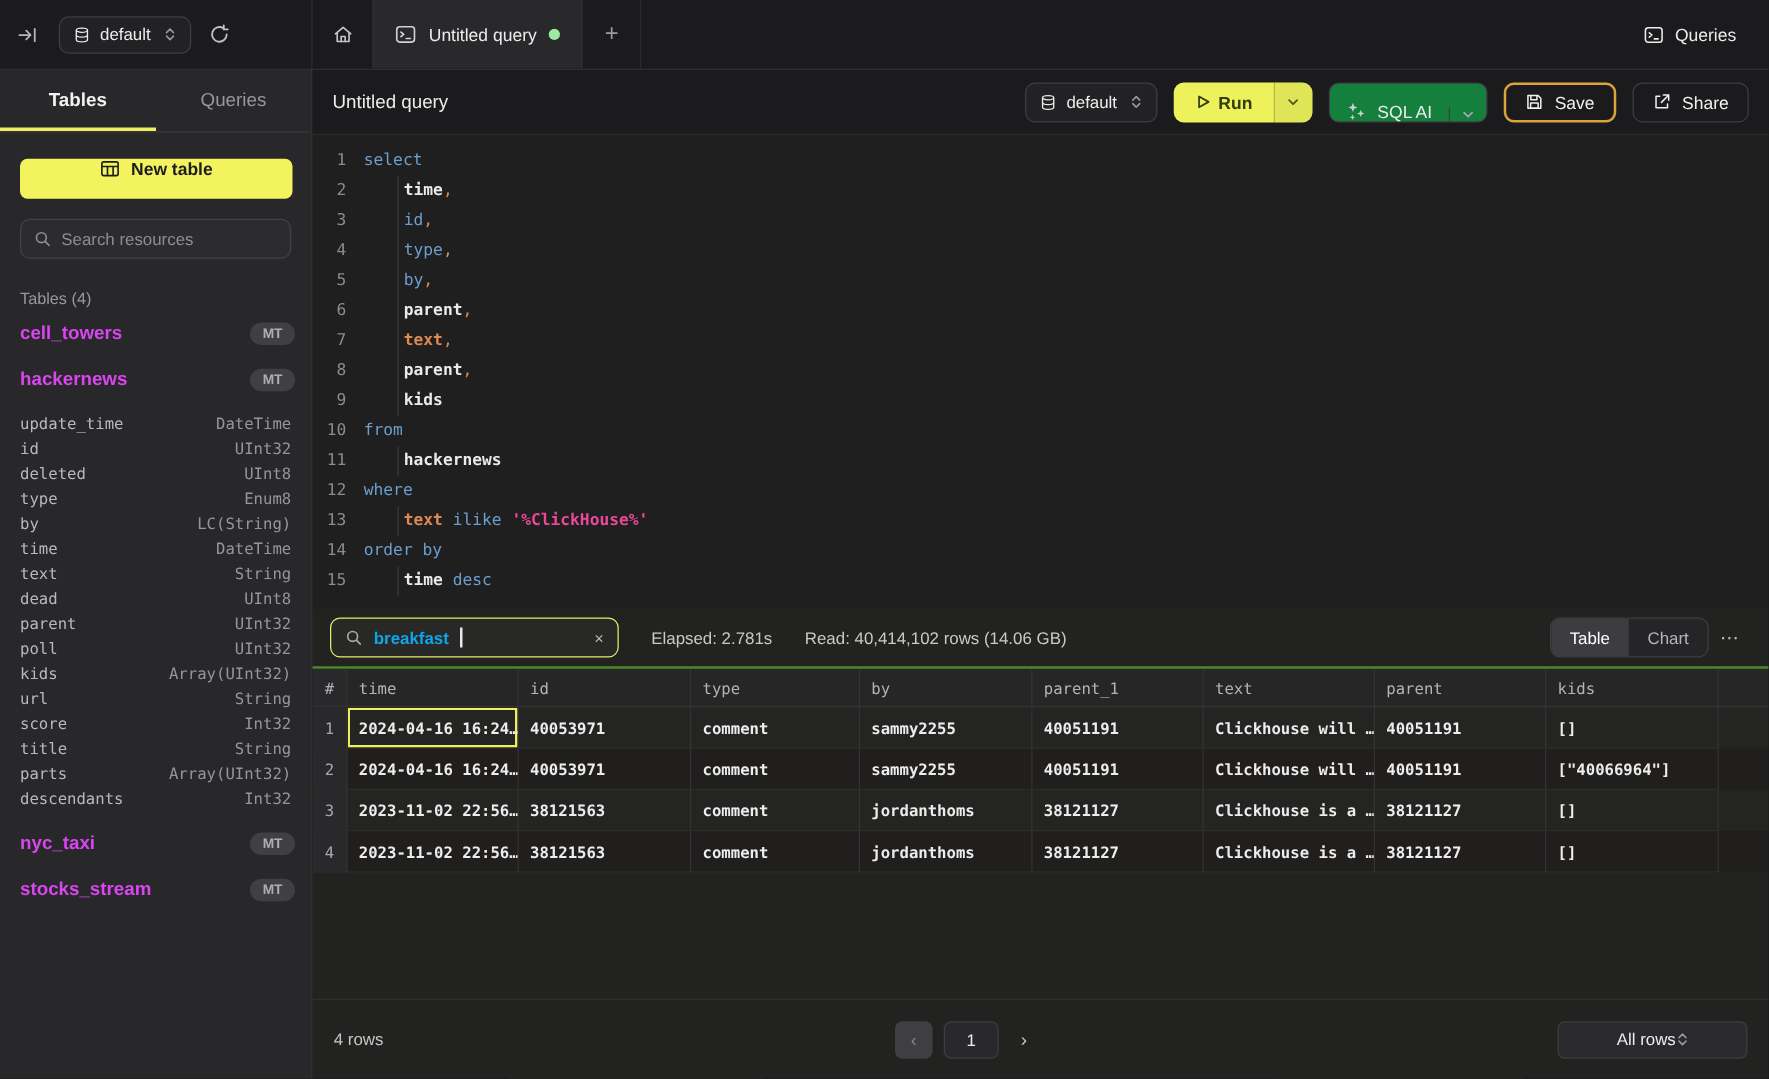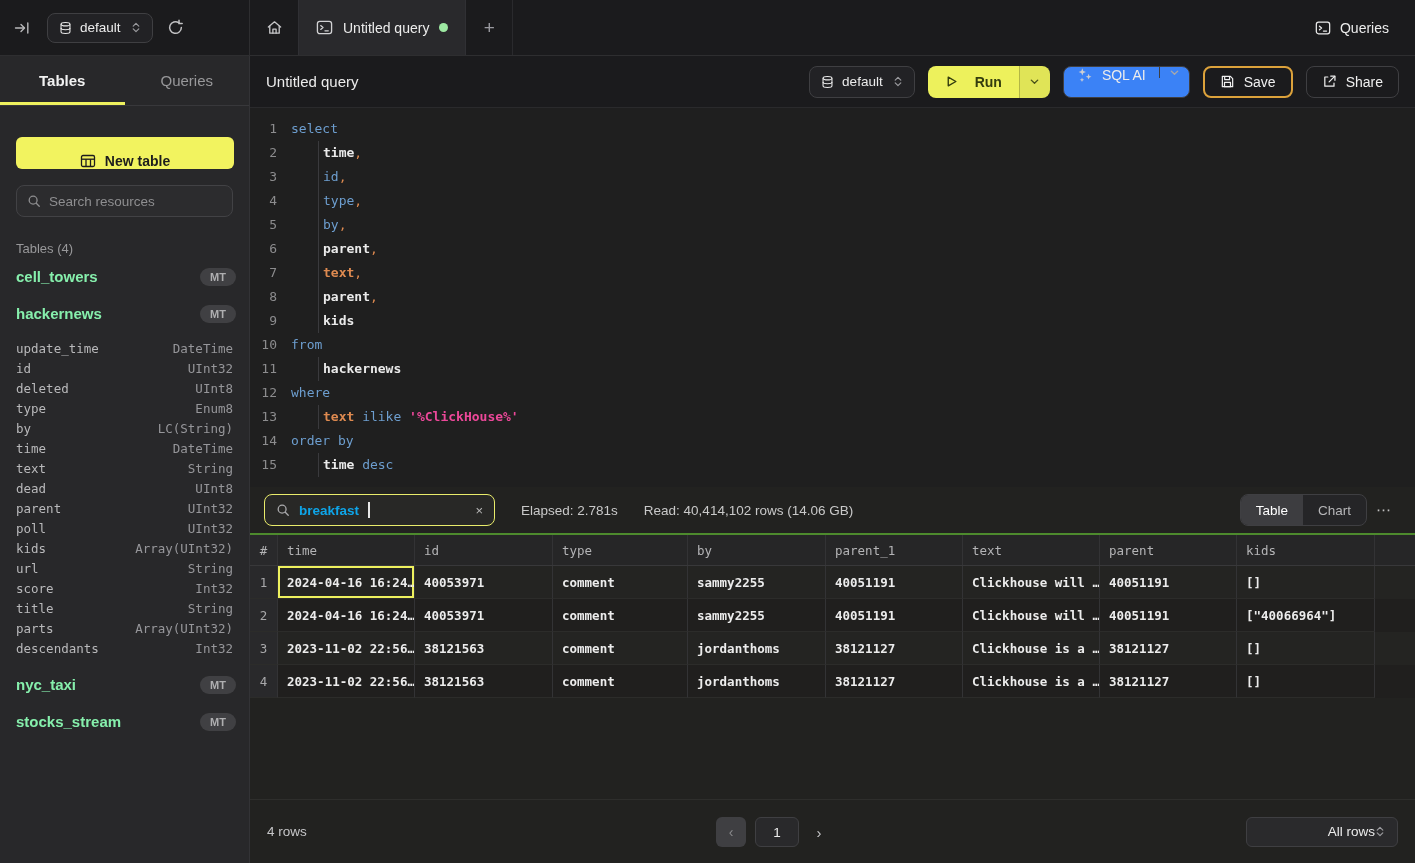--- a/index.html
+++ b/index.html
@@ -29,52 +29,52 @@
   .strip-div { width:1px; background:#2a2a2d; }
   .queries-btn { margin-left:auto; margin-right:26px; display:flex; align-items:center; gap:9px;
                  color:#ececec; font-size:14px; }
 
   
   .sidebar { position:absolute; top:56px; left:0; width:250px; height:807px; background:#28282a;
              border-right:1px solid #333336; overflow:hidden; }
   .side-tabs { height:50px; display:flex; border-bottom:1px solid #38383b; }
   .side-tab { flex:1; display:flex; align-items:center; justify-content:center; font-size:15px; color:#98989a; cursor:pointer; }
   .side-tab.active { color:#f2f2f2; font-weight:700; box-shadow:inset 0 -3px 0 #eef15e; }
-  .new-table-btn { margin:31px 16px 0 16px; width:218px; height:32px; background:#f2f35f; border:none;
+  .new-table-btn { margin:21px 16px 0 16px; width:218px; height:32px; background:#f2f35f; border:none;
                    border-radius:6px; color:#1d1d1d; font-size:14px; font-weight:700; display:flex;
-                   align-items:flex-end; justify-content:center; gap:9px; cursor:pointer; }
+                   align-items:flex-start; justify-content:center; gap:9px; cursor:pointer; }
   .side-search { margin:16px 16px 0 16px; height:32px; border:1px solid #424245; border-radius:8px;
                  background:#2c2c2e; display:flex; align-items:center; padding:0 10px; gap:8px; color:#8e8e90; }
   .side-search input { flex:1; background:transparent; border:none; outline:none; color:#e8e8e8; font-size:13.5px; }
   .side-search input::placeholder { color:#8e8e90; }
   .section-label { margin:24px 16px 0 16px; color:#98989a; font-size:13px; }
   .side-item { height:33px; margin-top:4px; display:flex; align-items:center; justify-content:space-between;
                padding:0 13px 0 16px; cursor:pointer; }
-  .side-item .tname { color:#86efac; font-size:15px; font-weight:700; }
+  .side-item .tname { color:#d946ef; font-size:15px; font-weight:700; }
   .mt-badge { background:#404043; color:#aeaeb0; font-size:11px; font-weight:700; border-radius:10px;
               padding:3px 10px; }
   .engine-label { padding:0 16px; height:20px; color:#98989a; font-size:12.5px; }
   .side-cols { padding:8px 16px 6px 16px; font-family:"DejaVu Sans Mono", monospace; }
   .side-col-row { height:20px; display:flex; align-items:center; justify-content:space-between; }
   .side-col-row .cname { color:#b9b9bb; font-size:12.5px; }
   .side-col-row .ctype { color:#96969a; font-size:12.5px; }
 
   
   .main { position:absolute; top:56px; left:250px; width:1165px; height:807px; display:flex;
           flex-direction:column; }
   .query-toolbar { height:52px; flex:none; background:#1b1b1d; border-bottom:1px solid #2a2a2c;
                    display:flex; align-items:center; padding:0 16px; gap:13px; }
   .qt-title { font-size:15px; color:#ececec; margin-right:auto; }
   .run-btn { height:32px; display:flex; align-items:stretch; border-radius:8px; overflow:hidden;
              background:#edf15c; color:#333d0e; cursor:pointer; }
-  .run-main { display:flex; align-items:center; gap:17px; padding:0 17px; font-weight:700; font-size:14px; }
+  .run-main { display:flex; align-items:center; gap:6px; padding:0 17px; font-weight:700; font-size:14px; }
   .run-caret { width:31px; display:flex; align-items:center; justify-content:center;
                border-left:1px solid rgba(0,0,0,0.2); background:rgba(0,0,0,0.05); color:#4a511a; }
-  .sqlai-btn { height:32px; border:1px solid #3f3f42; border-radius:8px; background:#3b82f6;
-               display:flex; align-items:flex-start; cursor:pointer; }
+  .sqlai-btn { height:32px; border:1px solid #3f3f42; border-radius:8px; background:#15803d;
+               display:flex; align-items:flex-end; cursor:pointer; }
   .sqlai-main { display:flex; align-items:center; gap:9px; padding:0 13px; color:#ececec; font-size:14px; }
   .sqlai-main .spark { color:#cfcfd2; }
   .sqlai-caret { width:30px; display:flex; align-items:center; justify-content:center;
                  border-left:1px solid #3f3f42; color:#a8a8ac; }
   .save-btn { height:32px; padding:0 15px; border:2px solid #dca23b; border-radius:8px; background:transparent;
               display:flex; align-items:center; gap:9px; color:#f0f0f0; font-size:14px; cursor:pointer; }
   .share-btn { height:32px; padding:0 15px; border:1px solid #3f3f42; border-radius:8px; background:transparent;
                display:flex; align-items:center; gap:9px; color:#f0f0f0; font-size:14px; cursor:pointer; }
 
   
@@ -123,21 +123,21 @@
   .res-footer { height:64px; flex:none; border-top:1px solid #2e2e2c; position:relative; display:flex;
                 align-items:center; padding:0 17px; }
   .row-count { font-size:13.5px; color:#c6c6c8; }
   .pager { position:absolute; left:466px; top:17px; display:flex; align-items:center; gap:9px; }
   .pg-prev { width:30px; height:30px; background:#3f3f42; border-radius:6px; color:#8a8a8c;
              display:flex; align-items:center; justify-content:center; font-size:14px; }
   .pg-page { width:44px; height:30px; background:#29292b; border:1px solid #3f3f42; border-radius:6px;
              color:#ececec; display:flex; align-items:center; justify-content:center; font-size:13.5px; }
   .pg-next { width:22px; color:#c8c8ca; font-size:15px; text-align:center; cursor:pointer; }
   .page-size { margin-left:auto; width:152px; height:30px; background:#2a2a2c; border:1px solid #3f3f42;
-               border-radius:6px; display:flex; align-items:center; justify-content:flex-end;
+               border-radius:6px; display:flex; align-items:center; justify-content:center;
                padding:0 12px; color:#ececec; font-size:13.5px; cursor:pointer; }
   .page-size .updown { color:#9a9a9e; }
 </style>
 </head>
 <body>
 
 <div class="app">
 
   <div class="topbar">
     <div class="topbar-left">

